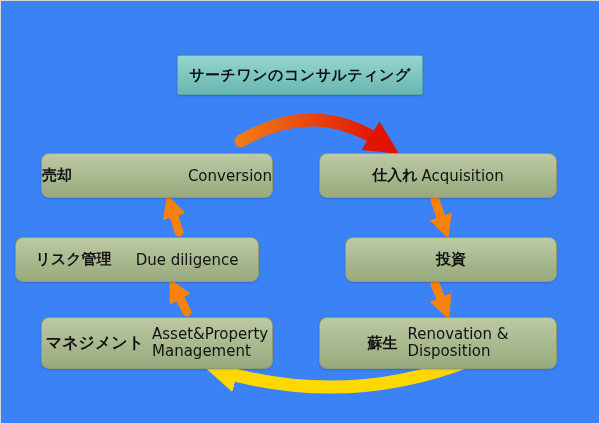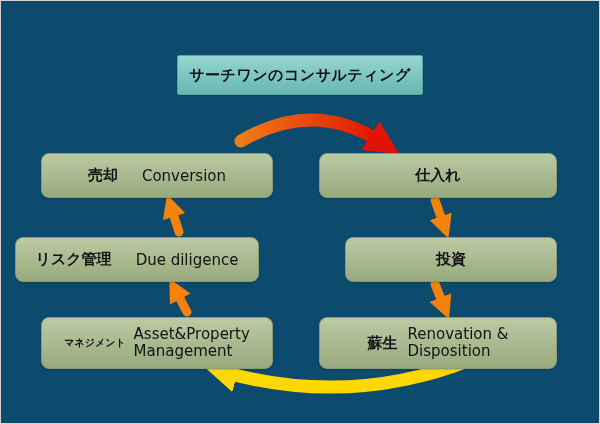--- a/index.html
+++ b/index.html
@@ -1,20 +1,20 @@
 <!DOCTYPE html>
 <html><head>
 <meta charset="utf-8">
 <style>
   html,body{margin:0;padding:0;background:#fff;}
   .canvas{
     position:relative;
     width:600px;height:424px;
     box-sizing:border-box;
-    background:#0c4a6e;
+    background:#3b82f6;
     border:1px solid #d6d6d6;
     font-family:"DejaVu Sans","Liberation Sans",sans-serif;
     overflow:hidden;
   }
   .arrows{position:absolute;left:0;top:0;width:600px;height:424px;pointer-events:none;}
   .titlebox{
     position:absolute;left:176px;top:54px;width:244px;height:38px;
     background:linear-gradient(180deg,#97d5d0 0%,#7cc5c0 55%,#6ab6b1 100%);
     border:1px solid #58a5a1;border-radius:2px;
     box-shadow:0 1px 2px rgba(0,0,0,.18);
@@ -24,24 +24,24 @@
   }
   .box{
     position:absolute;
     background:linear-gradient(180deg,#bccaa4 0%,#a8b88e 55%,#98aa7d 100%);
     border:1px solid #8c9c74;border-radius:8px;
     box-shadow:0 1px 2px rgba(0,0,0,.16);
     display:flex;align-items:center;justify-content:center;
     color:#121212;
   }
   .jp{font-weight:700;font-size:15px;white-space:nowrap;}
-  .jp.small{font-size:10px;font-family:Liberation Mono, monospace;}
+  .jp.small{font-size:16px;font-family:Liberation Mono, monospace;}
   .en{font-size:15px;white-space:nowrap;}
   .en.multi{line-height:1.15;}
-  .b-disposition{left:40px;top:152px;width:230px;height:43px;gap:24px;}
+  .b-disposition{left:40px;top:152px;width:230px;height:43px;gap:24px;justify-content:space-between;}
   .b-acquisition{left:318px;top:152px;width:236px;height:43px;gap:4px;}
   .b-due{left:14px;top:236px;width:242px;height:43px;gap:24px;}
   .b-investment{left:344px;top:236px;width:210px;height:43px;gap:32px;}
   .b-management{left:40px;top:316px;width:230px;height:50px;gap:8px;}
   .b-renovation{left:318px;top:316px;width:236px;height:50px;gap:10px;}
 </style>
 </head>
 <body>
 
 <div class="canvas">
@@ -80,20 +80,21 @@
     <span>サーチワンのコンサルティング</span>
   </div>
 
   <div class="box b-disposition">
     <span class="jp">売却</span>
     <span class="en">Conversion</span>
   </div>
 
   <div class="box b-acquisition">
     <span class="jp">仕入れ</span>
+    <span class="en">Acquisition</span>
   </div>
 
   <div class="box b-due">
     <span class="jp">リスク管理</span>
     <span class="en">Due diligence</span>
   </div>
 
   <div class="box b-investment">
     <span class="jp">投資</span>
   </div>

